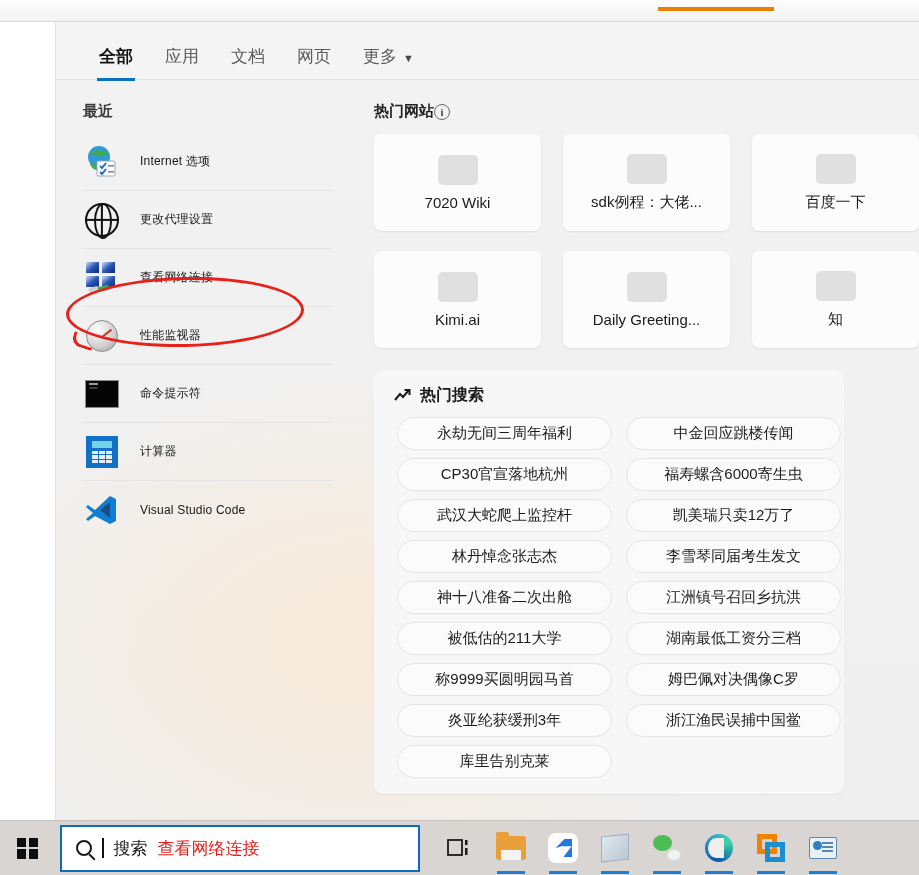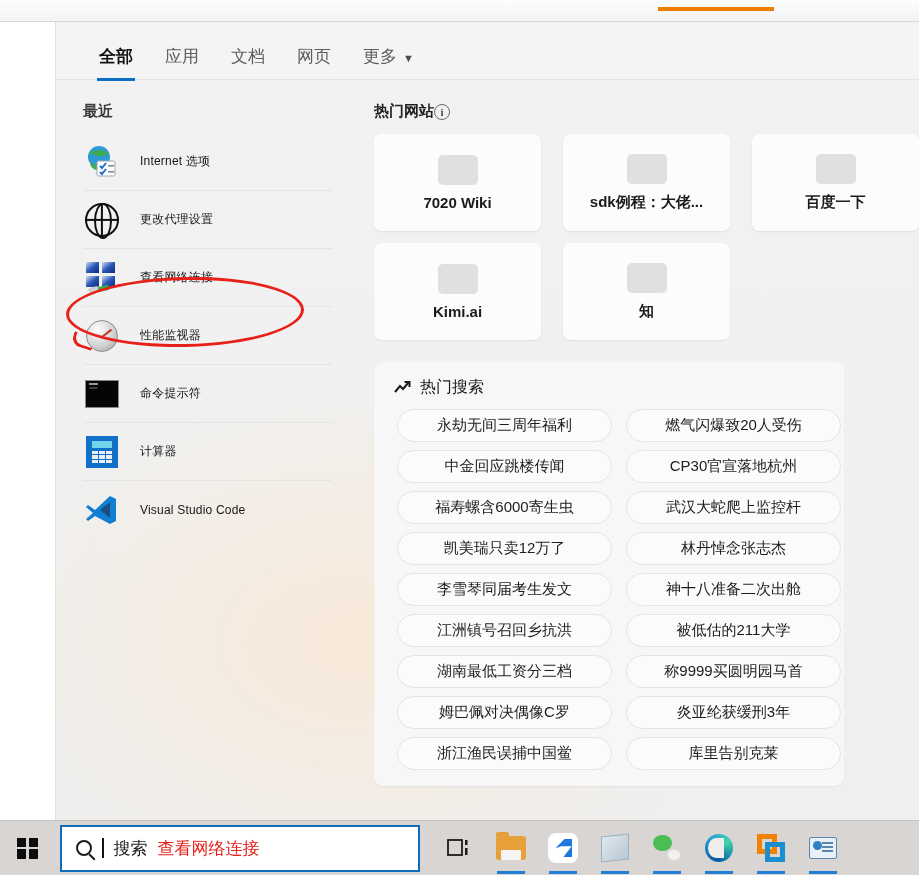--- a/index.html
+++ b/index.html
@@ -107,40 +107,40 @@
   .right-col { flex: 1; padding: 22px 0 0 28px; position: relative; }
   .rc-head {
     display: flex; align-items: center; 
     font-size: 15px; font-weight: 600; color: #222; margin-bottom: 13px;
   }
   .info-icon {
     width: 16px; height: 16px; border: 1.3px solid #6b6b6b; border-radius: 50%;
     color: #4a4a4a; font-size: 11px; line-height: 14px; text-align: center;
     font-family: "Liberation Serif", serif; cursor: pointer;
   }
-  .tiles { display: grid; grid-template-columns: repeat(3, 167px); gap: 12px 22px; font-weight: bold; }
+  .tiles { display: grid; grid-template-columns: repeat(3, 167px); gap: 20px 22px; }
   .tile {
     width: 167px; height: 97px; background: #fcfcfc; border-radius: 7px;
     box-shadow: 0 1px 2px rgba(0,0,0,.08);
     display: flex; flex-direction: column; align-items: center; justify-content: center;
     gap: 9px; cursor: pointer;
   }
   .tile .ph { width: 40px; height: 30px; background: #e0e0e0; border-radius: 5px; }
   .tile .tl { font-size: 15px; color: #1b1b1b; white-space: nowrap; }
 
   
   .trend {
     margin-top: 22px; width: 470px;
     background: #f7f7f7; border-radius: 9px;
     padding: 15px 0 16px 0;
     box-shadow: 0 1px 2px rgba(0,0,0,.05);
   }
   .trend-head {
     display: flex; align-items: center; gap: 9px;
-    font-size: 16px; font-weight: 400; color: #1a1a1a;
+    font-size: 16px; font-weight: 700; color: #1a1a1a;
     padding: 0 0 11px 20px;
   }
   .trend-grid {
     display: grid; grid-template-columns: repeat(2, 215px);
     gap: 8px 14px; padding: 0 0 0 15px; margin-left: 8px;
   }
   .pill {
     height: 33px; border: 1px solid #e4e4e4; border-radius: 17px;
     background: #fbfbfb; display: flex; align-items: center; justify-content: center;
     font-size: 15px; color: #1c1c1c; white-space: nowrap; cursor: pointer;
@@ -357,35 +357,38 @@
           <div class="tile">
             <span class="ph"></span>
             <span class="tl">百度一下</span>
           </div>
           <div class="tile">
             <span class="ph"></span>
             <span class="tl">Kimi.ai</span>
           </div>
           <div class="tile">
             <span class="ph"></span>
+            <span class="tl">Daily Greeting...</span>
+          </div>
+          <div class="tile">
+            <span class="ph"></span>
             <span class="tl">知</span>
           </div>
         </div>
 
         <div class="trend">
           <div class="trend-head">
             <svg width="17" height="13" viewBox="0 0 17 13">
               <path d="M1 11 L6 5 L9 8 L15 1" stroke="#1a1a1a" stroke-width="2" fill="none"></path>
               <path d="M10.5 1 L15.5 1 L15.5 6" stroke="#1a1a1a" stroke-width="2" fill="none"></path>
             </svg>
             <span>热门搜索</span>
           </div>
           <div class="trend-grid">
             <div class="pill">永劫无间三周年福利</div>
-            <div class="pill">燃气闪爆致20人受伤</div>
             <div class="pill">中金回应跳楼传闻</div>
             <div class="pill">CP30官宣落地杭州</div>
             <div class="pill">福寿螺含6000寄生虫</div>
             <div class="pill">武汉大蛇爬上监控杆</div>
             <div class="pill">凯美瑞只卖12万了</div>
             <div class="pill">林丹悼念张志杰</div>
             <div class="pill">李雪琴同届考生发文</div>
             <div class="pill">神十八准备二次出舱</div>
             <div class="pill">江洲镇号召回乡抗洪</div>
             <div class="pill">被低估的211大学</div>

